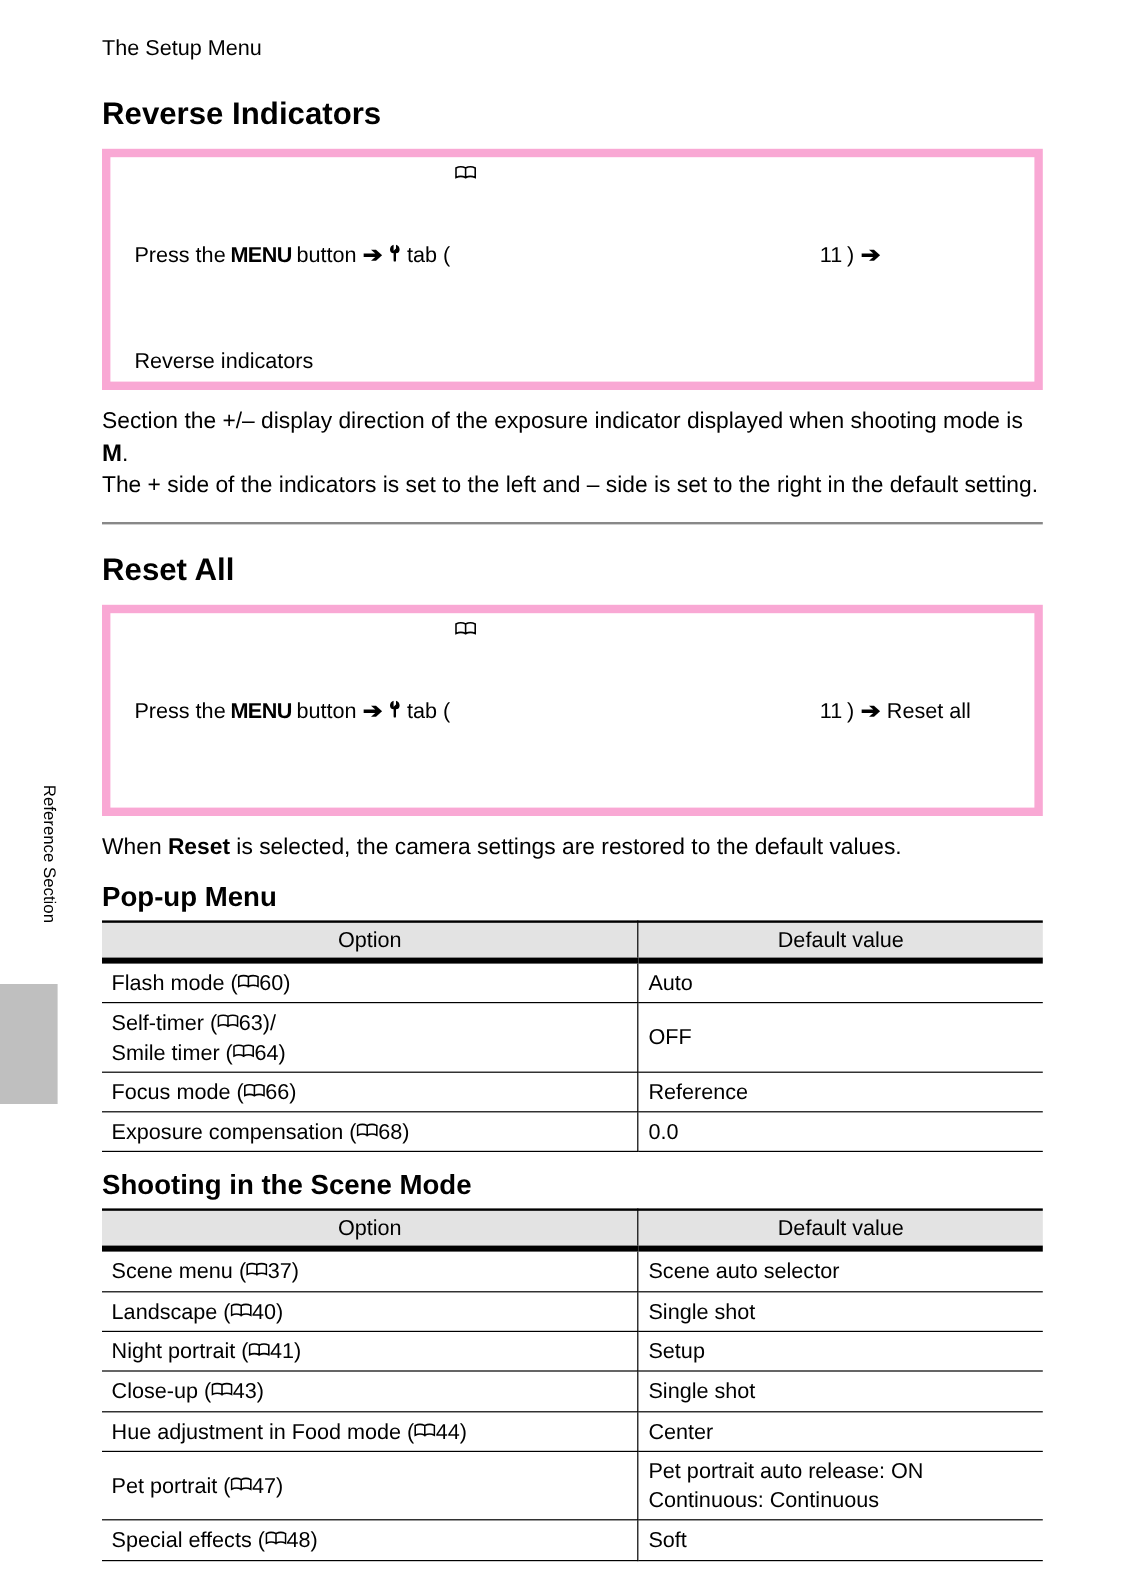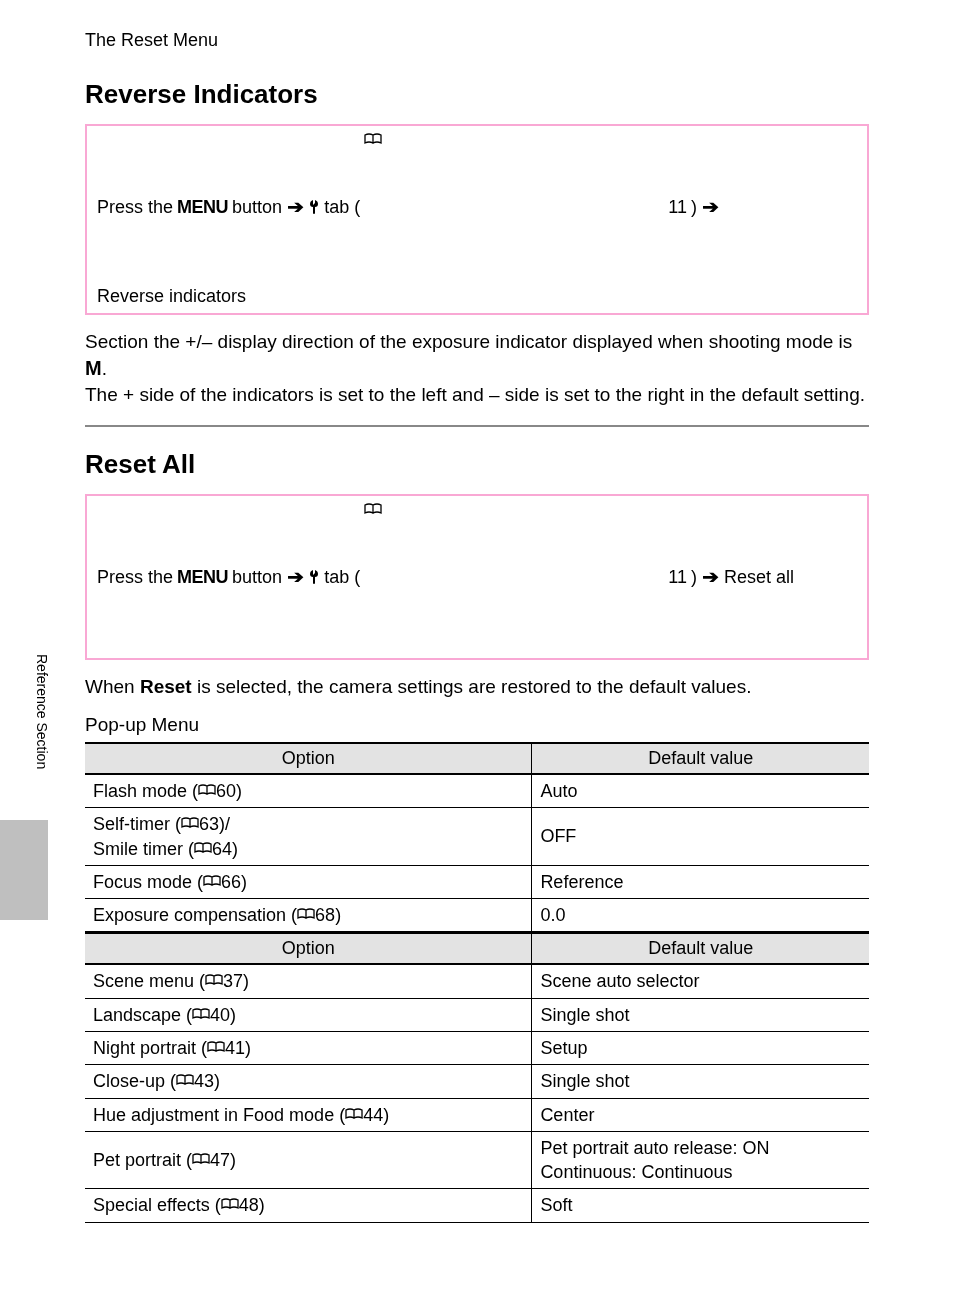--- a/index.html
+++ b/index.html
@@ -18,22 +18,22 @@
   .top-breadcrumb {
     font-size: 18px;
     margin-bottom: 28px;
   }
   h1.section-title {
     font-size: 26px;
     font-weight: bold;
     margin: 0 0 14px 0;
   }
   .nav-box {
-    border: 2px solid #f9a8d4;
-    padding: 6px 10px;
+    border: 7px solid #f9a8d4;
+    padding: 6px 20px;
     font-size: 18px;
     display: flex;
     align-items: center;
     gap: 4px;
     flex-wrap: wrap;
   }
   .menu-word { font-weight: bold; letter-spacing: -0.5px; font-stretch: condensed; font-family: Arial Narrow, Arial, sans-serif; }
   .arrow { font-weight: bold; display:inline-block; transform: scaleX(1.1); margin: 0 2px; }
   .wrench-icon {
     display:inline-block; font-weight:bold; font-size:20px; line-height:0.8;
@@ -43,35 +43,35 @@
     line-height: 1.35;
     margin: 14px 0 18px 0;
   }
   .m-icon { font-weight:bold; font-size:20px;}
   hr.section-rule {
     border: none;
     border-top: 2px solid #888;
     margin: 18px 0 22px 0;
   }
   .sub-heading {
-    font-weight: normal;
-    font-size: 19px;
+    font-weight: bold;
+    font-size: 23px;
     margin: 14px 0 6px 0;
   }
   table.defaults {
     width: 100%;
     border-collapse: collapse;
     font-size: 18px;
     border-top: 2px solid #000;
   }
   table.defaults th {
     background: #e3e3e3;
     font-weight: normal;
     padding: 4px 12px;
-    border-bottom: 2px solid #000000;
+    border-bottom: 5px solid #000000;
     border-right: 1px solid #000;
     text-align: center;
   }
   table.defaults th:last-child { border-right:none; }
   table.defaults td {
     padding: 4px 8px;
     border-bottom: 1px solid #000;
     border-right: 1px solid #000;
     vertical-align: middle;
     line-height:1.35;
@@ -121,21 +121,21 @@
   </defs>
 </svg>
 
 <div class="side-tab">
   <span class="label">Reference Section</span>
   <div class="grayblock"></div>
 </div>
 
 <div class="page">
 
-  <div class="top-breadcrumb">The Reset Menu</div>
+  <div class="top-breadcrumb">The Setup Menu</div>
 
   <h1 class="section-title">Reverse Indicators</h1>
 
   <div class="nav-box">
     <span>Press the </span>
     <span class="menu-word">MENU</span>
     <span> button </span>
     <span class="arrow">➔</span>
     <span class="wrench-icon"><svg width="11" height="16">
           <use href="#wrench"></use>
@@ -229,20 +229,21 @@
           <td>Exposure compensation (<span class="ref-svg">
               <svg width="18" height="14">
                 <use href="#book"></use>
               </svg>
             </span>68)</td>
           <td>0.0</td>
         </tr>
       </tbody>
   </table>
 
+  <div class="sub-heading">Shooting in the Scene Mode</div>
   <table class="defaults">
     <thead>
         <tr>
       <th>Option</th>
       <th>Default value</th>
     </tr>
       </thead>
     <tbody id="scene-body">
         <tr>
           <td>Scene menu (<span class="ref-svg">

